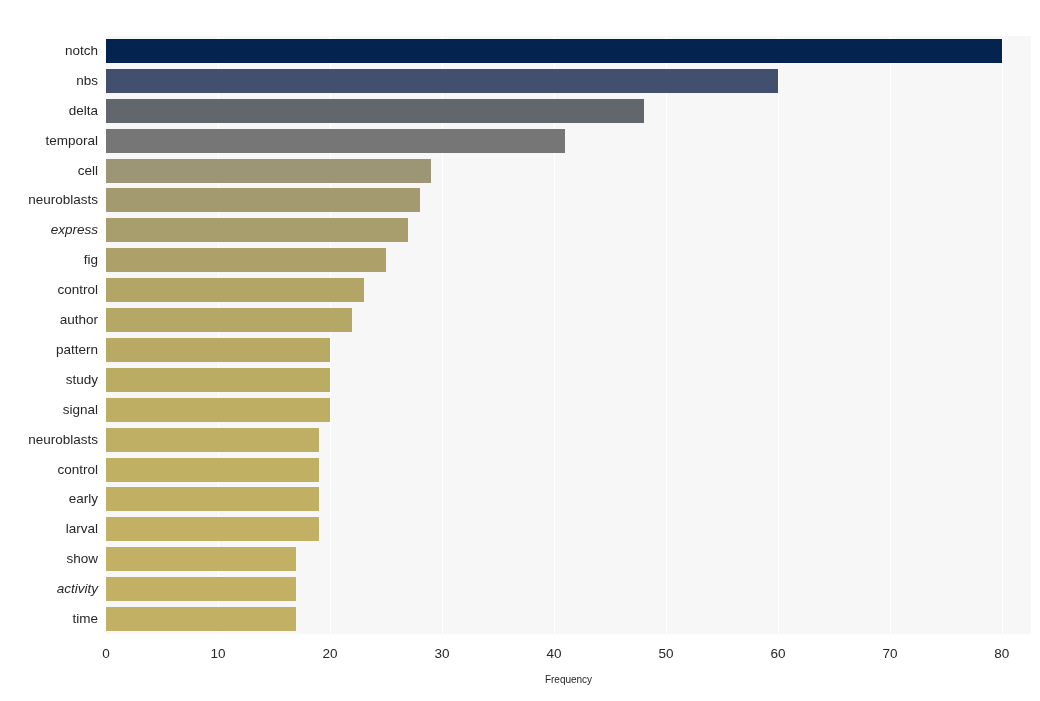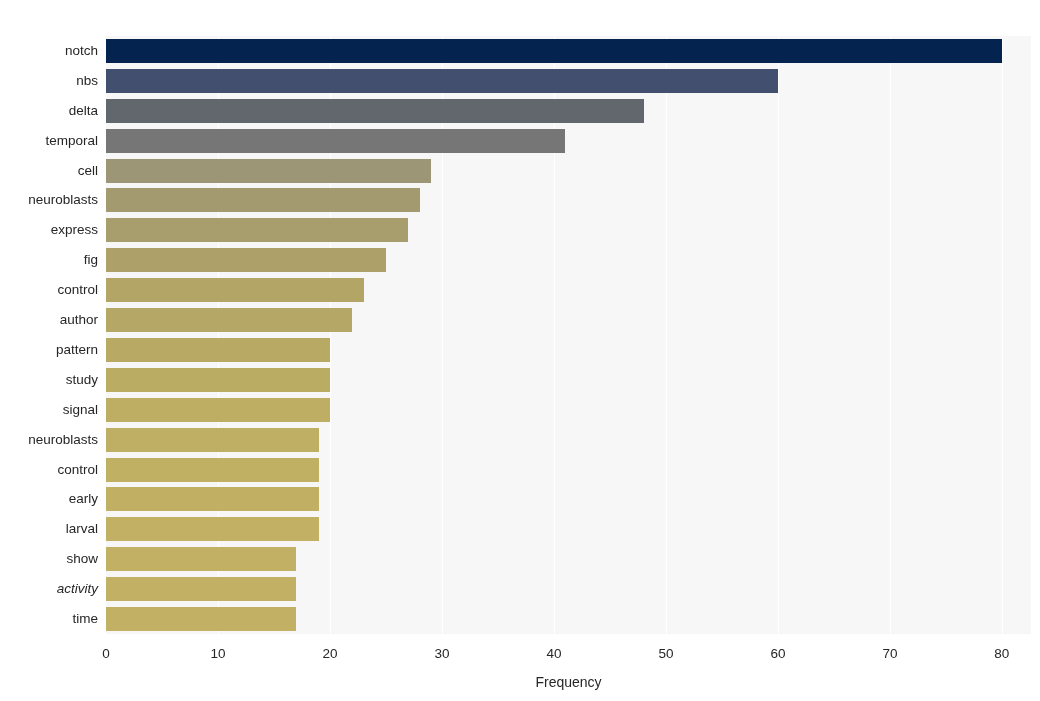--- a/index.html
+++ b/index.html
@@ -99,21 +99,21 @@
     color: #262626;
     transform: translateX(-50%);
     white-space: nowrap;
   }
   #x-axis-title {
     position: absolute;
     left: 106px;
     top: 674px;
     width: 925px;
     text-align: center;
-    font-size: 14px;
+    font-size: 10px;
     color: #262626;
   }
 </style>
 </head>
 <body>
 
 <div id="figure">
 
 
   <div id="plot-area">
@@ -151,21 +151,21 @@
       </div>
   </div>
 
   <div id="y-axis">
       <div class="y-tick-label" style="top: 7.95px;">notch</div>
       <div class="y-tick-label" style="top: 37.85px; margin-left: 26px;">nbs</div>
       <div class="y-tick-label" style="top: 67.75px;">delta</div>
       <div class="y-tick-label" style="top: 97.65px;">temporal</div>
       <div class="y-tick-label" style="top: 127.55px;">cell</div>
       <div class="y-tick-label" style="top: 157.45px;">neuroblasts</div>
-      <div class="y-tick-label" style="top: 187.35px;">express</div>
+      <div class="y-tick-label" style="top: 187.35px; font-style: italic;">express</div>
       <div class="y-tick-label" style="top: 217.25px;">fig</div>
       <div class="y-tick-label" style="top: 247.15px;">control</div>
       <div class="y-tick-label" style="top: 277.05px;">author</div>
       <div class="y-tick-label" style="top: 306.95px;">pattern</div>
       <div class="y-tick-label" style="top: 336.85px;">study</div>
       <div class="y-tick-label" style="top: 366.75px;">signal</div>
       <div class="y-tick-label" style="top: 396.65px;">neuroblasts</div>
       <div class="y-tick-label" style="top: 426.55px;">control</div>
       <div class="y-tick-label" style="top: 456.45px;">early</div>
       <div class="y-tick-label" style="top: 486.35px;">larval</div>

